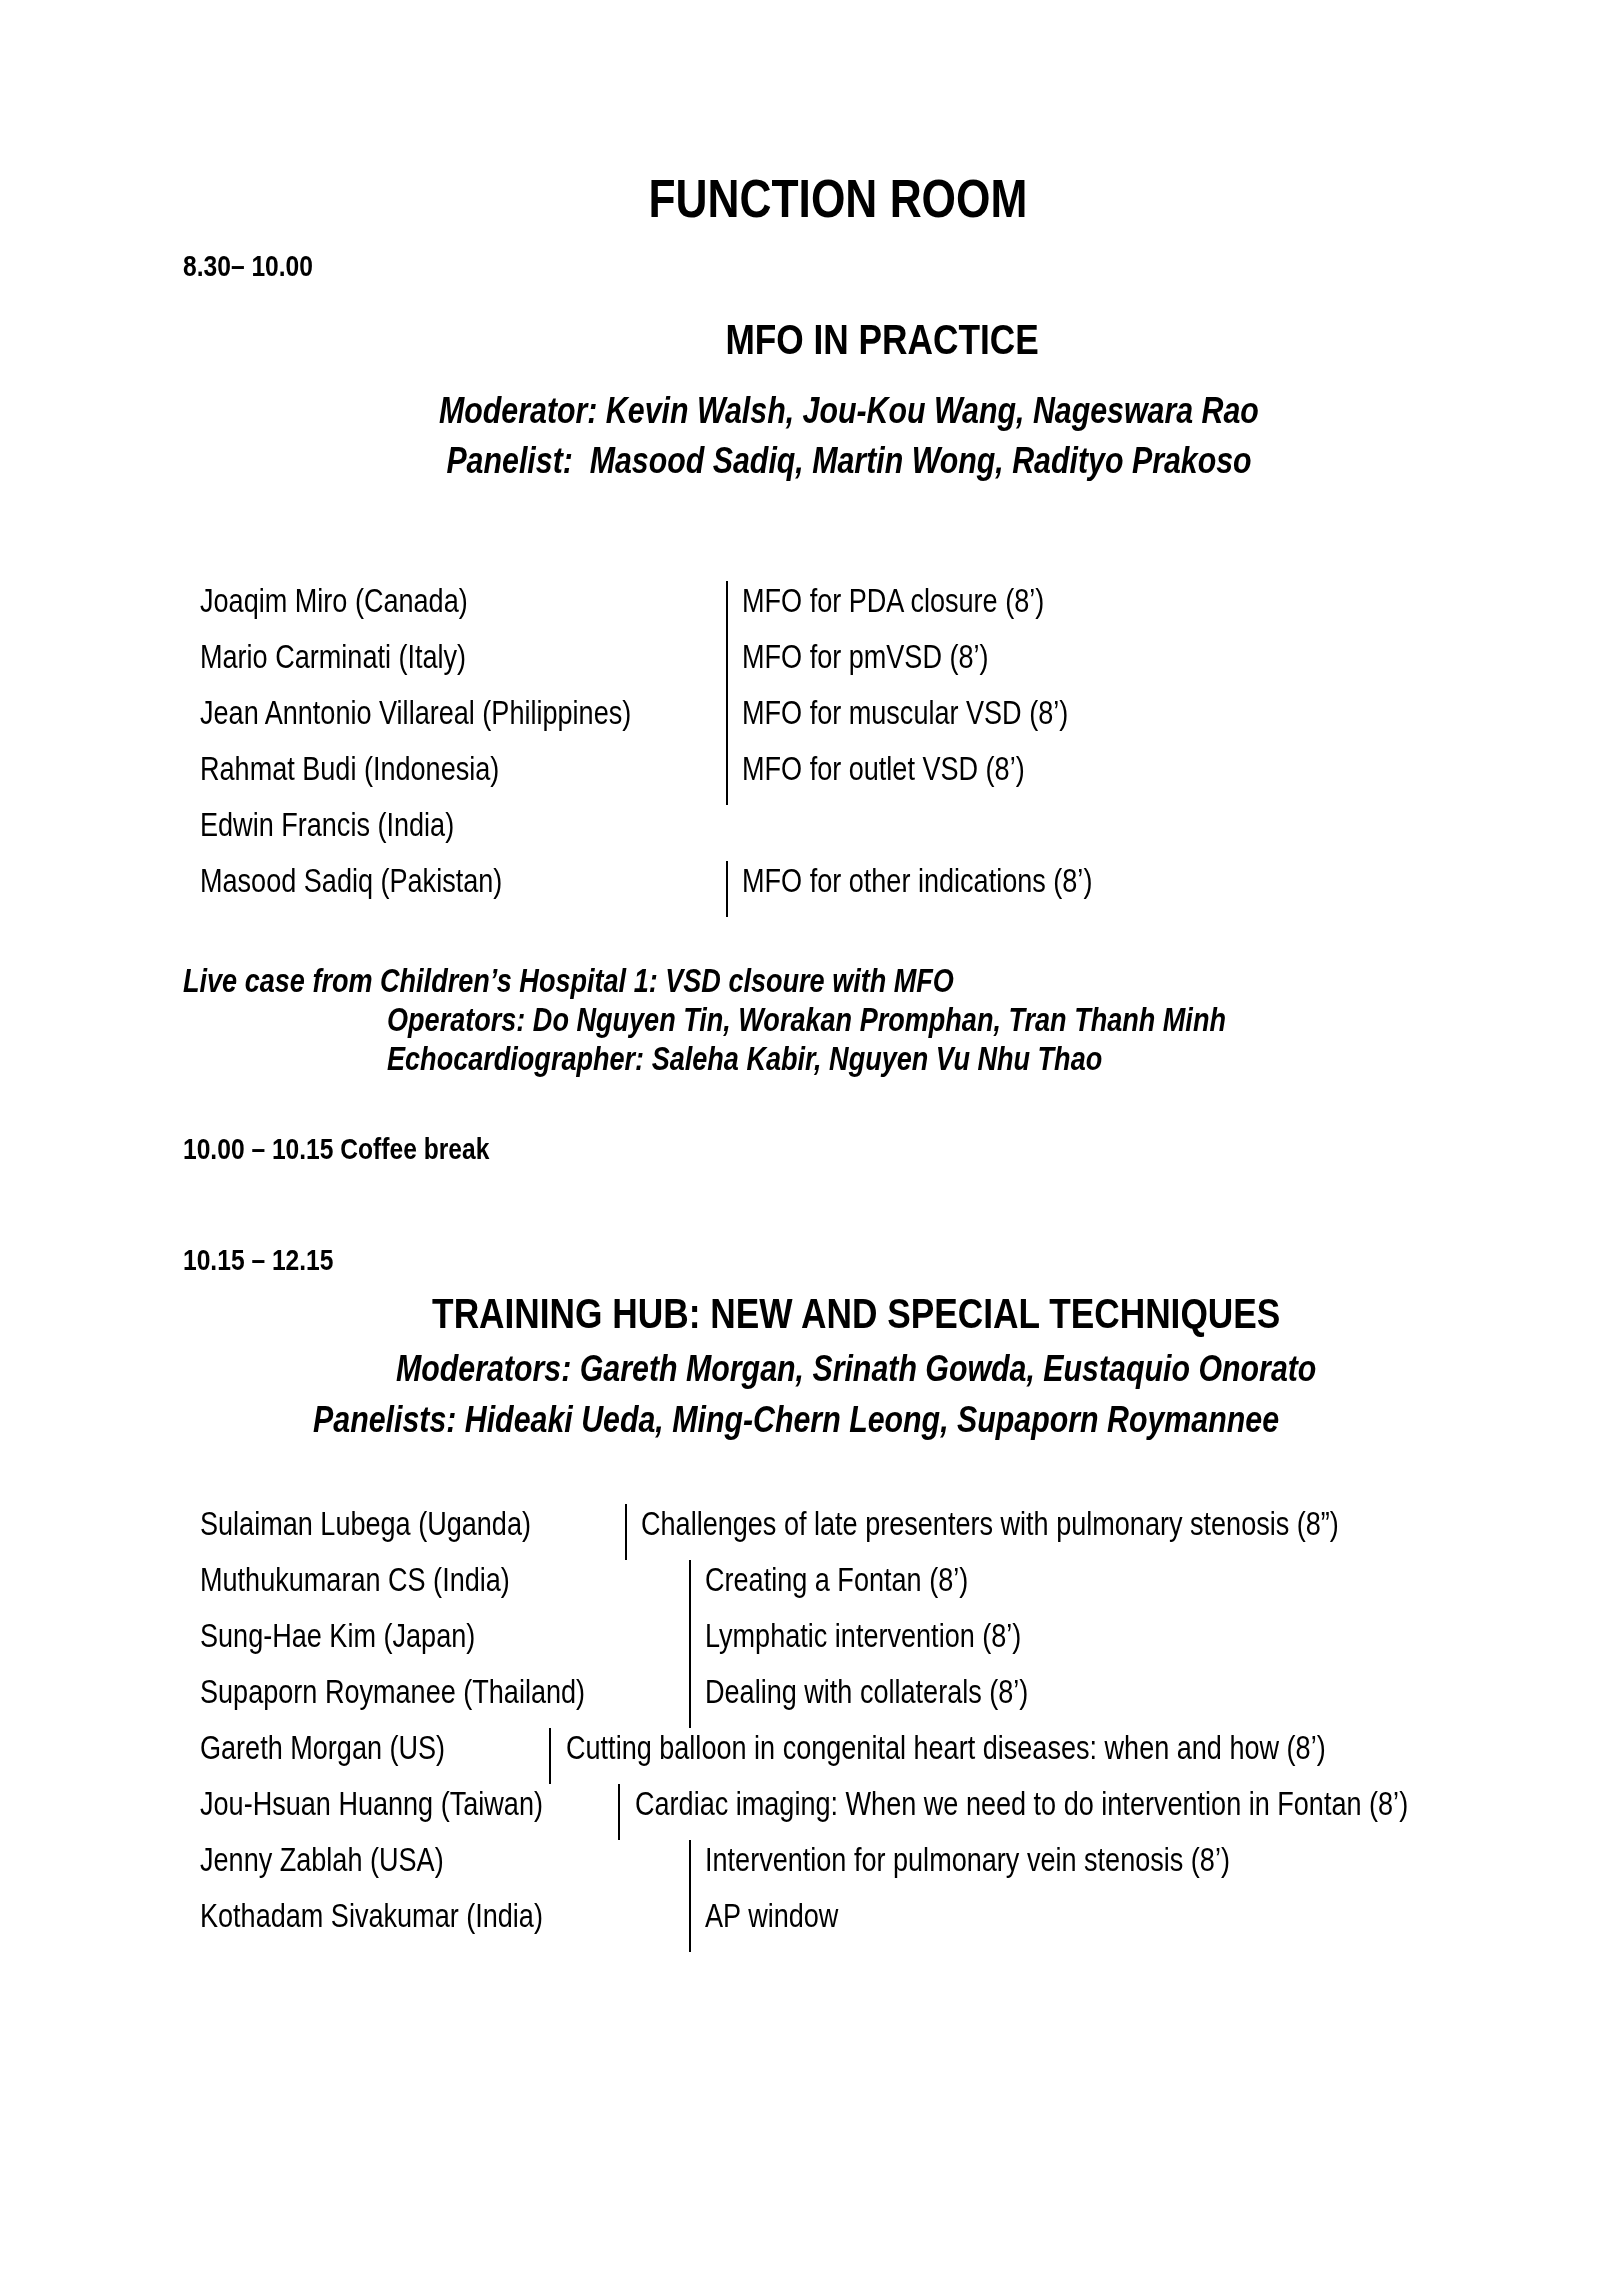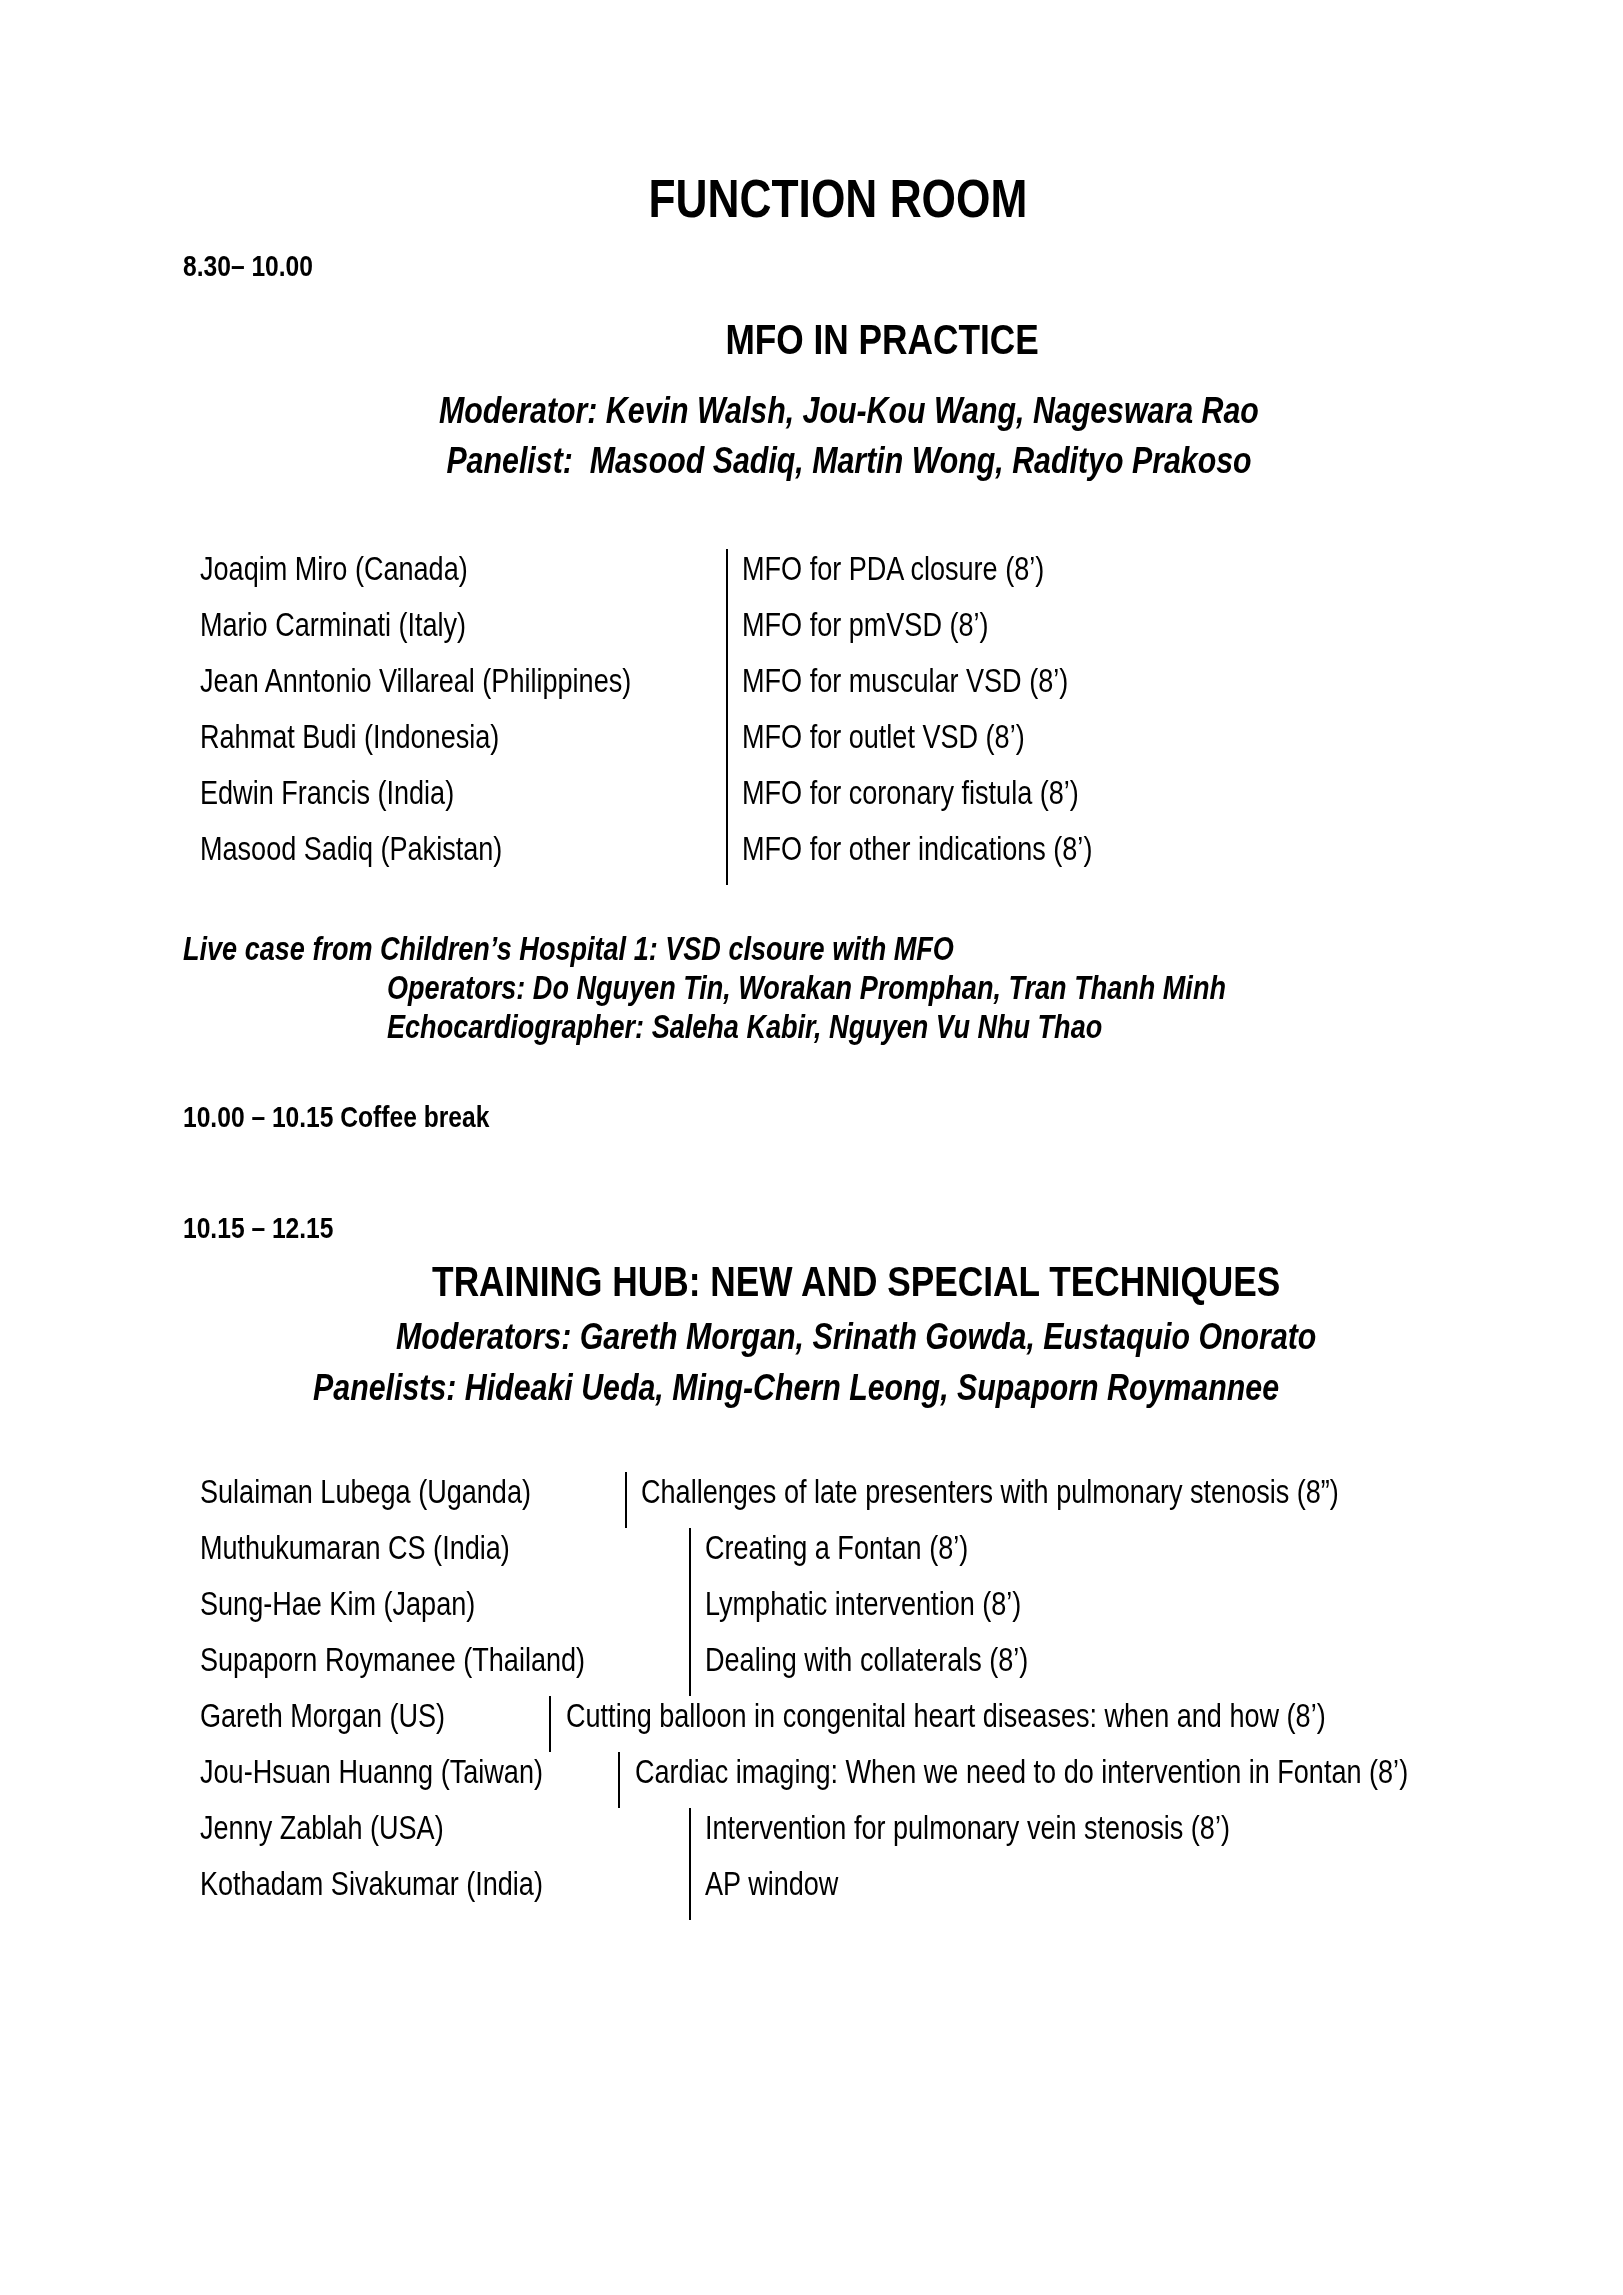--- a/index.html
+++ b/index.html
@@ -55,21 +55,21 @@
     font-size: 37px;
     line-height: 37px;
     font-weight: bold;
     font-style: italic;
     text-align: center;
   }
   .mod1 { margin-top: 31px; padding-left: 22px; }
   .pan1 { margin-top: 13.7px; padding-left: 22px; }
 
   .agenda { margin: 0; }
-  .agenda.t1 { margin-top: 70px; }
+  .agenda.t1 { margin-top: 102px; }
   .agenda.t2 { margin-top: 66px; }
   .arow {
     display: flex;
     height: 56px;
   }
   .cell-speaker {
     box-sizing: border-box;
     padding: 2.6px 0 0 17px;
     font-size: 33px;
     line-height: 33px;
@@ -138,21 +138,20 @@
     <div class="arow">
       <div class="cell-speaker"><span class="nl">Jean Anntonio Villareal (Philippines)</span></div>
       <div class="cell-talk"><span class="nl">MFO for muscular VSD (8’)</span></div>
     </div>
     <div class="arow">
       <div class="cell-speaker"><span class="nl">Rahmat Budi (Indonesia)</span></div>
       <div class="cell-talk"><span class="nl">MFO for outlet VSD (8’)</span></div>
     </div>
     <div class="arow">
       <div class="cell-speaker"><span class="nl">Edwin Francis (India)</span></div>
-      <div class="cell-talk"><span class="nl">MFO for coronary fistula (8’)</span></div>
     </div>
     <div class="arow">
       <div class="cell-speaker"><span class="nl">Masood Sadiq (Pakistan)</span></div>
       <div class="cell-talk"><span class="nl">MFO for other indications (8’)</span></div>
     </div>
   </div>
 
   <div class="live lc1">
     <div class="live-line">
       <span class="nl">Live case from Children’s Hospital 1: VSD clsoure with MFO</span>

